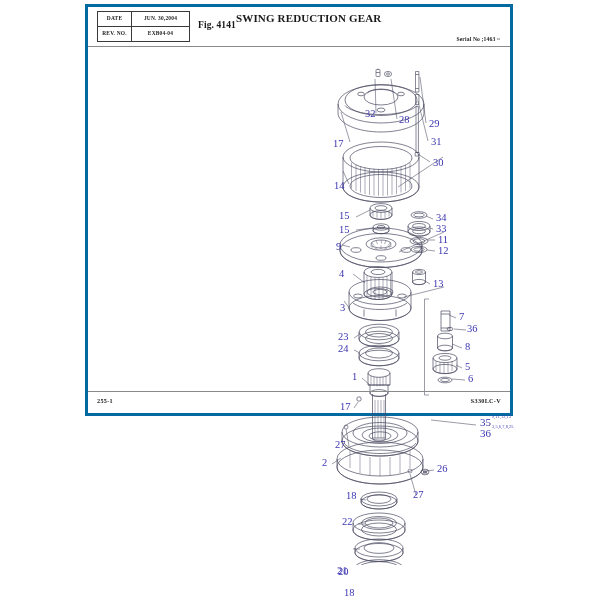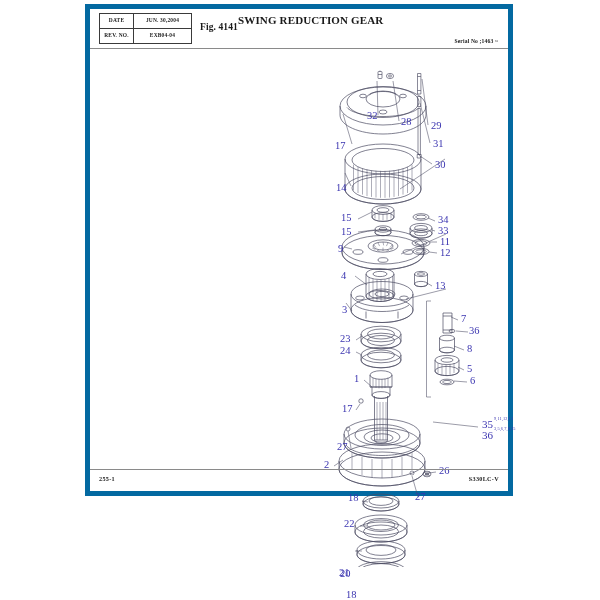--- a/index.html
+++ b/index.html
@@ -3,22 +3,22 @@
 <meta charset="utf-8">
 <style>
   html,body{margin:0;padding:0;}
   body{
     width:600px;height:600px;overflow:hidden;
     background:#ffffff;
     font-family:"Liberation Serif", serif;
     color:#1a1a1a;
   }
   #page{
-    position:absolute;left:85px;top:4px;width:428px;height:492px;
-    border:5px solid #0369a1;background:#fff;box-sizing:border-box;
+    position:absolute;left:85px;top:4px;width:428px;height:412px;
+    border:3px solid #0369a1;background:#fff;box-sizing:border-box;
   }
   
   #header{
     position:absolute;left:0;top:0;width:100%;height:40px;
     border-bottom:1px solid #8a8a8a;box-sizing:border-box;
   }
   #meta-table{
     position:absolute;left:9px;top:4px;width:93px;height:31px;
     border:1px solid #3a3a3a;border-collapse:collapse;
     font-family:"Liberation Serif", serif;

